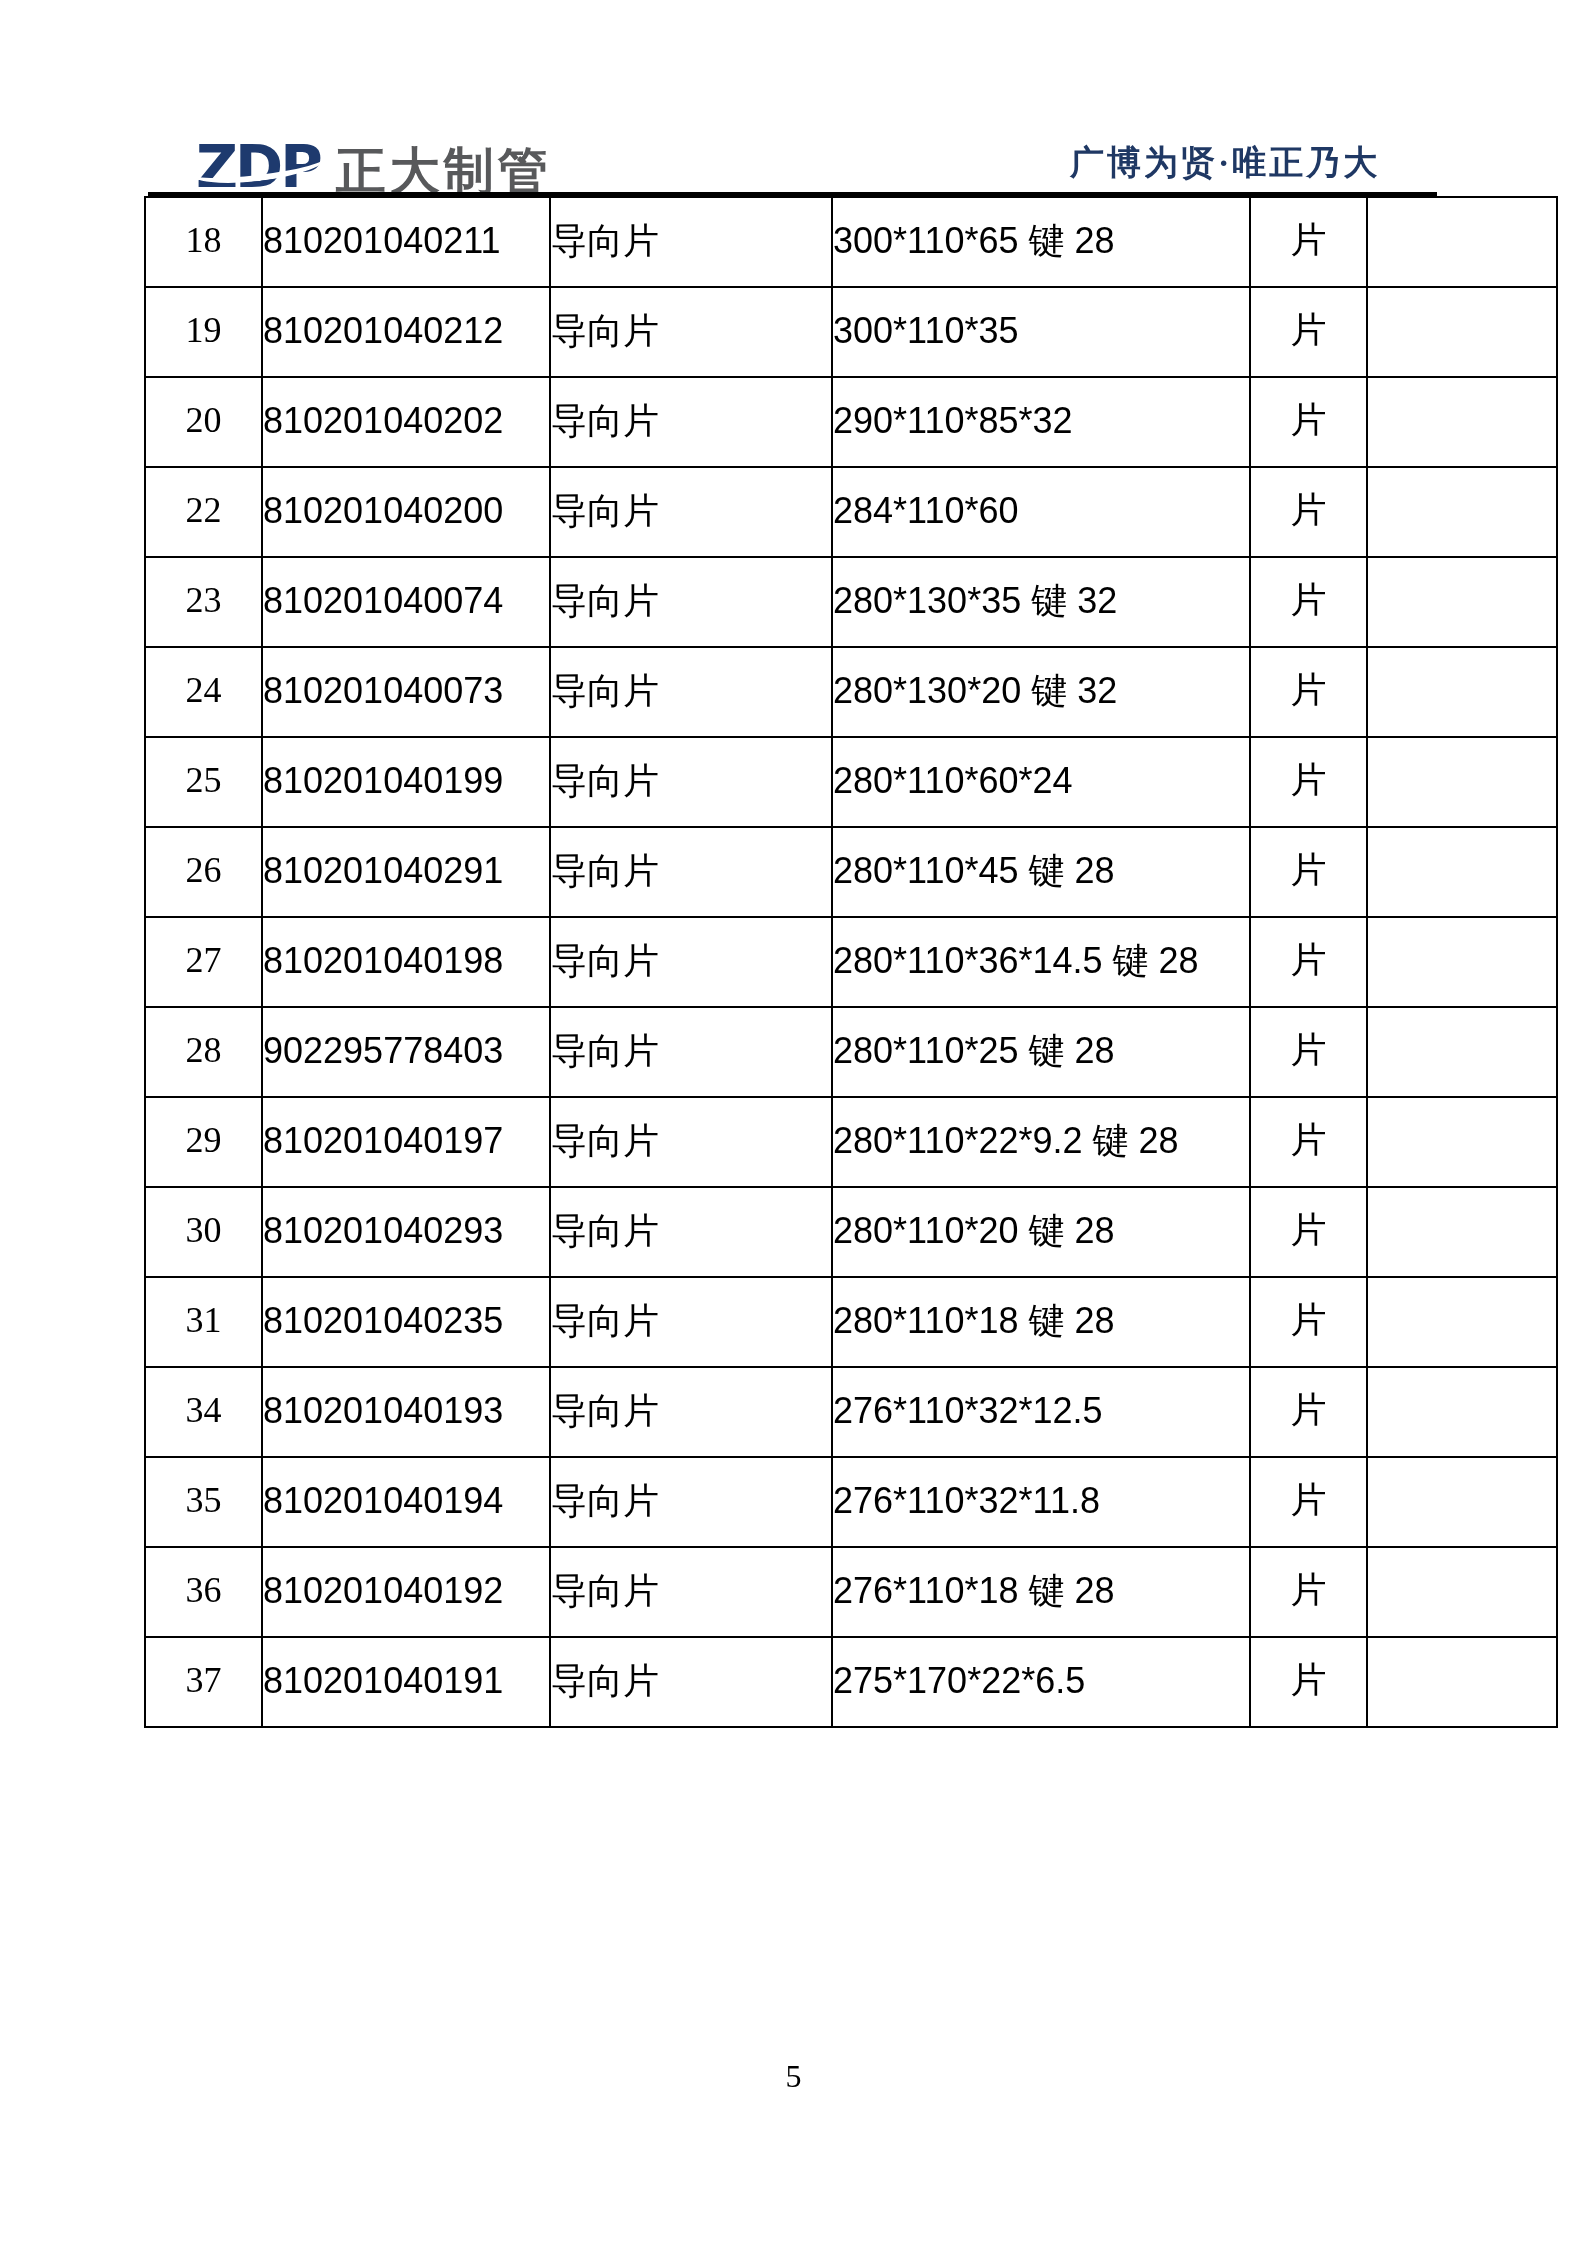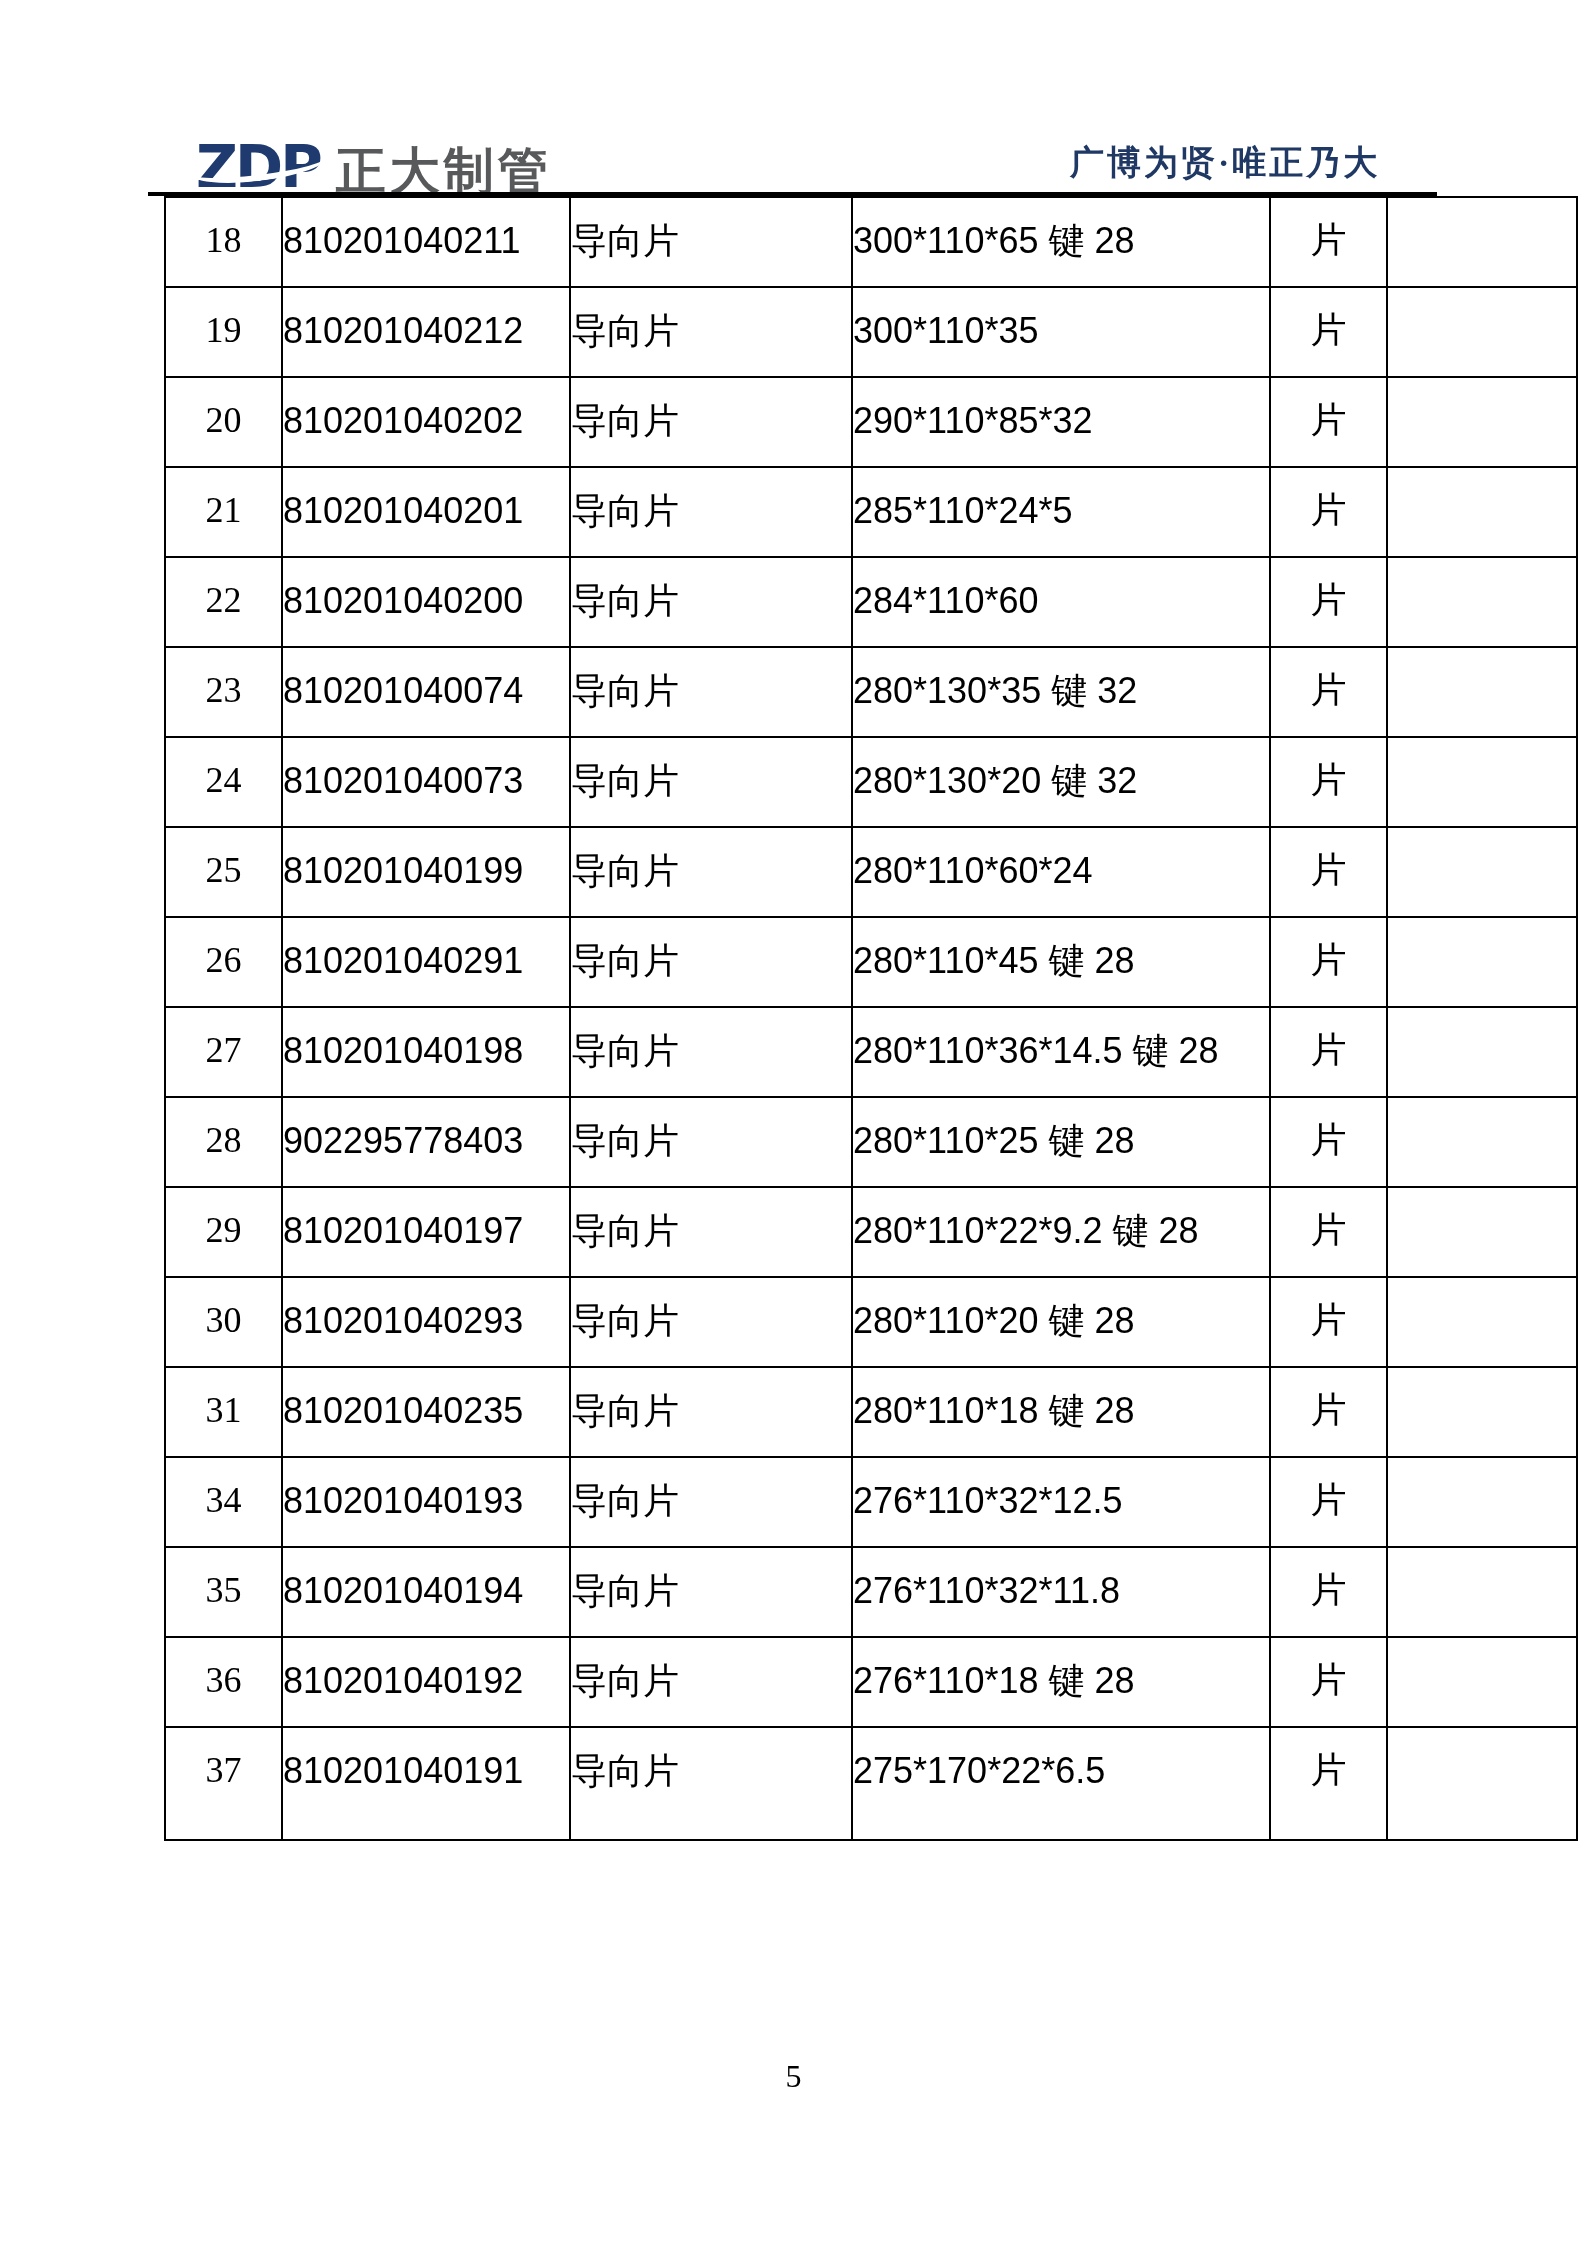--- a/index.html
+++ b/index.html
@@ -46,21 +46,21 @@
     letter-spacing:3px; line-height:1;
     white-space:nowrap;
   }
   .header-rule {
     position:absolute; left:148px; top:192px;
     width:1289px; height:4px; background:#000000;
   }
 
   
   table.parts {
-    position:absolute; left:164px; top:196px;
+    position:absolute; left:144px; top:196px;
     width:1412px;
     border-collapse:collapse;
     table-layout:fixed;
     padding-left:40px;
   }
   table.parts td {
     border:2px solid #000000;
     vertical-align:top;
     padding:22px 0 0 0;
     font-size:36px; color:#000000;
@@ -130,28 +130,20 @@
 
     <tr>
       <td class="c-no">20</td>
       <td class="c-code">810201040202</td>
       <td class="c-name">导向片</td>
       <td class="c-spec">290*110*85*32</td>
       <td class="c-unit">片</td>
       <td class="c-note"></td>
     </tr>
 
-    <tr>
-      <td class="c-no">21</td>
-      <td class="c-code">810201040201</td>
-      <td class="c-name">导向片</td>
-      <td class="c-spec">285*110*24*5</td>
-      <td class="c-unit">片</td>
-      <td class="c-note"></td>
-    </tr>
 
     <tr>
       <td class="c-no">22</td>
       <td class="c-code">810201040200</td>
       <td class="c-name">导向片</td>
       <td class="c-spec">284*110*60</td>
       <td class="c-unit">片</td>
       <td class="c-note"></td>
     </tr>
 

